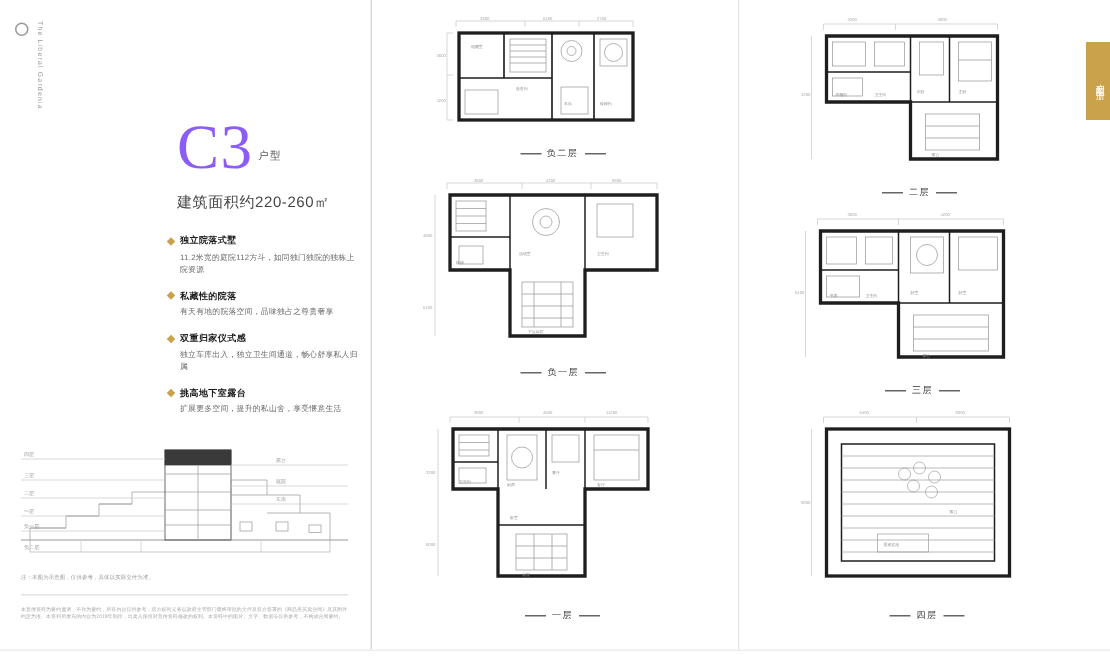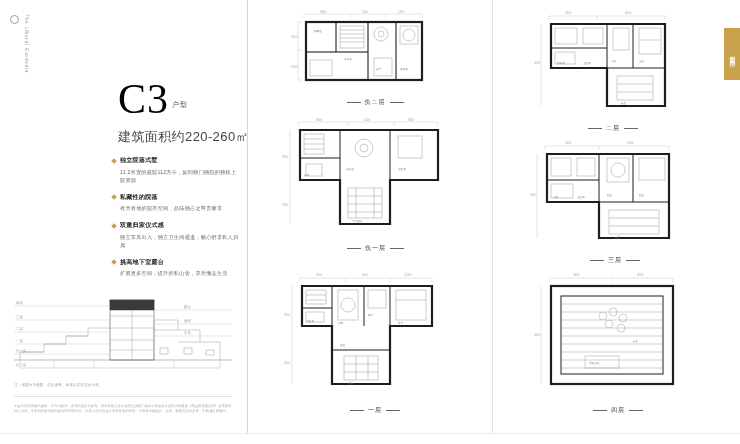--- a/index.html
+++ b/index.html
@@ -34,30 +34,30 @@
   .brand-vert{
     writing-mode:vertical-rl;
     font-size:4.6px;letter-spacing:.8px;color:#9a9a9a;
     line-height:7px;height:78px;
   }
   .title-block{
     position:absolute;left:118px;top:78px;
   }
   .title-main{
     font-family:"Liberation Serif", serif;
-    font-size:42px;line-height:42px;color:#000000;letter-spacing:1px;
+    font-size:42px;line-height:42px;color:#8b5cf6;letter-spacing:1px;
     font-weight:400;
   }
   .title-sup{
     font-size:7px;color:#555;margin-left:3px;letter-spacing:1px;
     vertical-align:super;
   }
   .area-line{
     position:absolute;left:118px;top:128px;
-    font-size:13px;color:#444;letter-spacing:.4px;
+    font-size:10px;color:#444;letter-spacing:.4px;
     white-space:nowrap;
   }
   .features{
     position:absolute;left:112px;top:156px;width:128px;
   }
   .feature{
     margin-bottom:9px;
   }
   .feature-head{
     display:flex;align-items:center;gap:4px;

